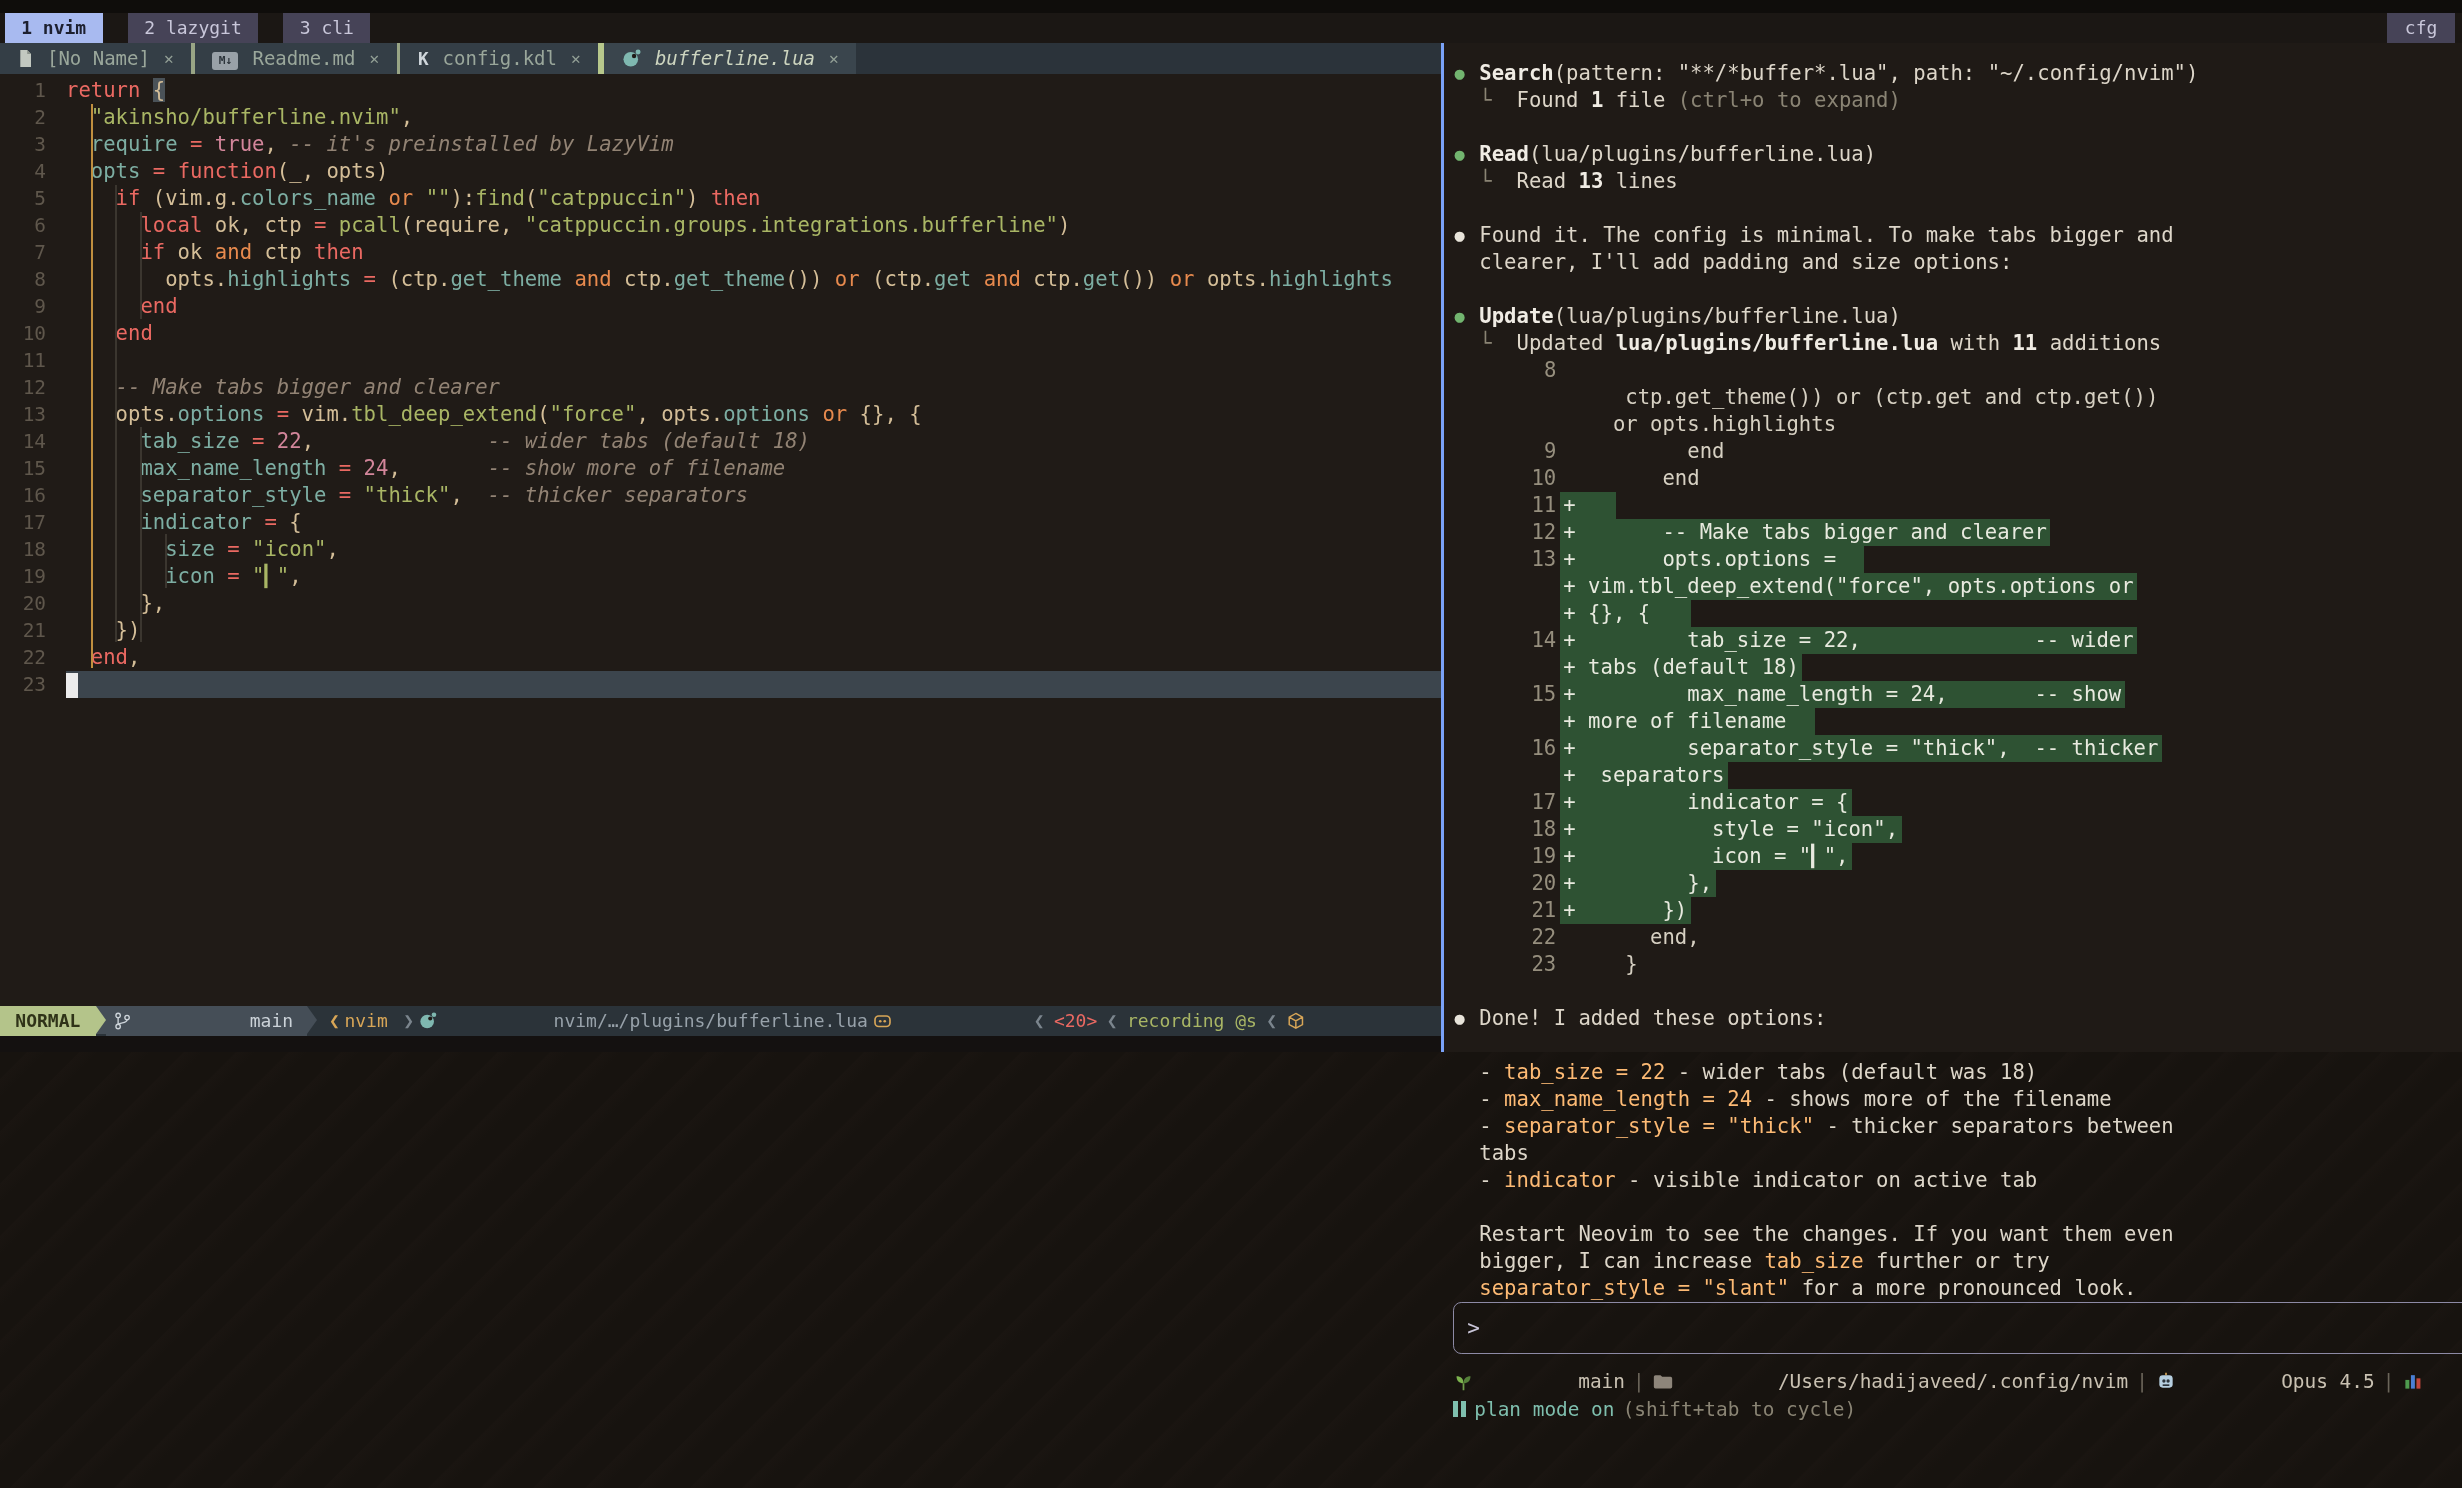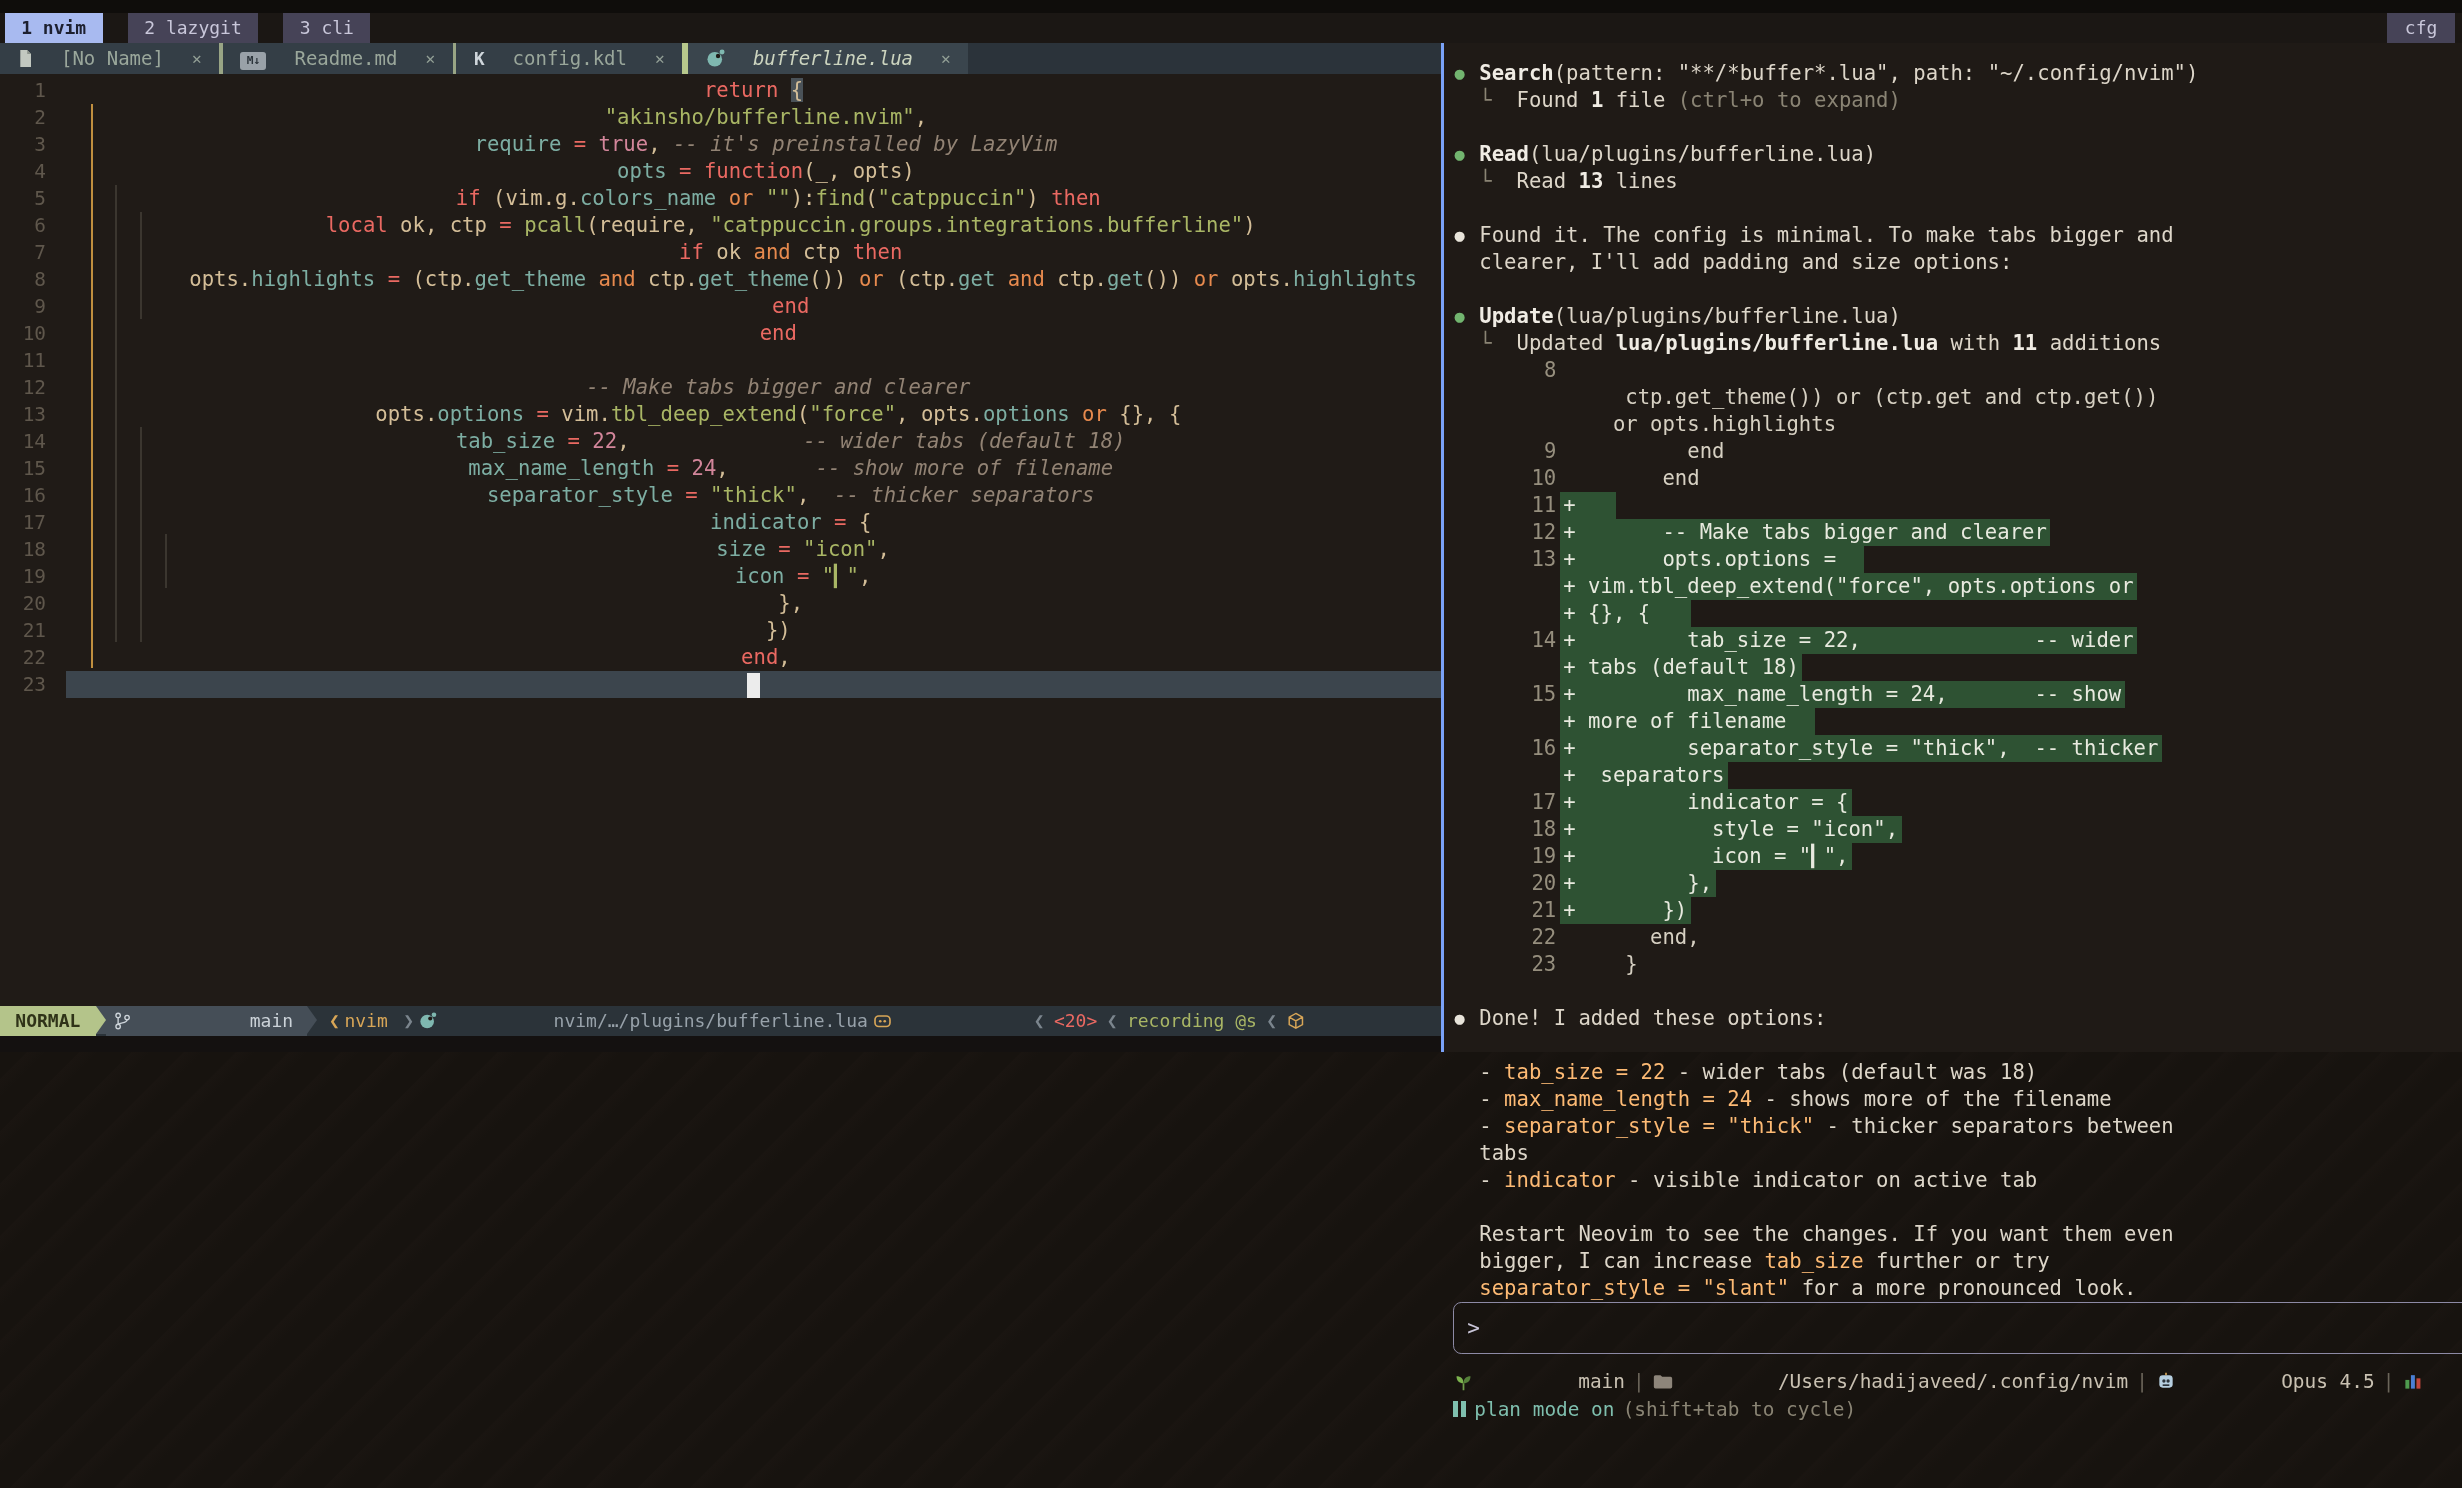--- a/index.html
+++ b/index.html
@@ -24,37 +24,37 @@
   
   .main { flex:1; display:flex; min-height:0; }
   .left-pane { width:1441px; flex:none; display:flex; flex-direction:column; background:#201b17; }
   .divider { width:2.9px; flex:none; background:#7aa2f8; }
   .right-pane { flex:1; background:#1f1a16; display:flex; flex-direction:column;
                 padding:17.7px 15.3px 0 9.4px; font-size:20.6px; line-height:27px; color:#ddd6c9; }
 
   
   .bufferline { height:31px; flex:none; background:#2f383f; display:flex; align-items:stretch;
                 font-size:19px; }
-  .btab { display:flex; align-items:center; gap:28px; padding:0 17.7px; background:#343e46; color:#9aa79b; }
+  .btab { display:flex; align-items:center; gap:14px; padding:0 17.7px; background:#343e46; color:#9aa79b; }
   .btab .bname { white-space:pre; }
   .btab.active { background:#3a454d; color:#ccd4bf; }
   .btab.active .bname { font-style:italic; }
   .bsep { width:3.5px; background:#99a585; flex:none; }
   .baccent { width:5.9px; background:#b7c88c; flex:none; }
   .bclose { color:#93a096; font-size:16px; }
   .bfill { flex:1; background:#2b333a; }
   .mdicon { display:inline-flex; align-items:center; justify-content:center; width:26px; height:17.7px;
             background:#99a1a8; color:#2c343b; border-radius:2.9px; font-size:11.2px; font-weight:bold; }
   .kicon { font-weight:bold; color:#cfd6db; font-size:17.7px; }
 
   
   .editor { flex:1; position:relative; padding-top:3.5px; font-size:20.6px; min-height:0; overflow:hidden; }
   .eline { display:flex; height:27px; line-height:27px; }
   .gutter { width:66px; flex:none; text-align:right; padding-right:20px; color:#5f574c; font-size:19.4px; }
-  .codepart { flex:1; white-space:pre;text-align:center; }
+  .codepart { flex:1; white-space:pre; }
   .codepart.cursorline { background:#3c454d; }
   .cursorblock { display:inline-block; width:12.4px; height:25px; background:#ececec; vertical-align:middle; }
   .c-pl { color:#d4be98; } .c-kw { color:#ea6962; } .c-op { color:#ea6962; }
   .c-lg { color:#e78a4e; } .c-str { color:#a9b665; } .c-num { color:#d3869b; }
   .c-id { color:#7daea3; } .c-fn { color:#a9b665; }
   .c-cmt { color:#928374; font-style:italic;margin-top:32px; }
   .c-brhl { color:#d4be98; background:#4a5258; }
   .guide { position:absolute; width:1.8px; }
   .guide.orange { background:#c08f3f; }
   .guide.gray { background:#3b362f; }

